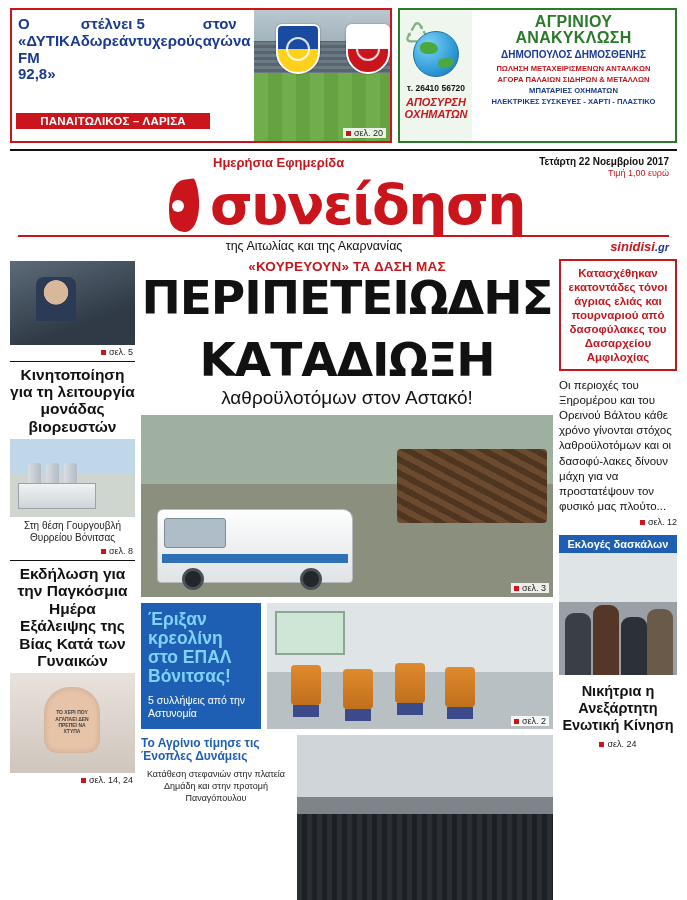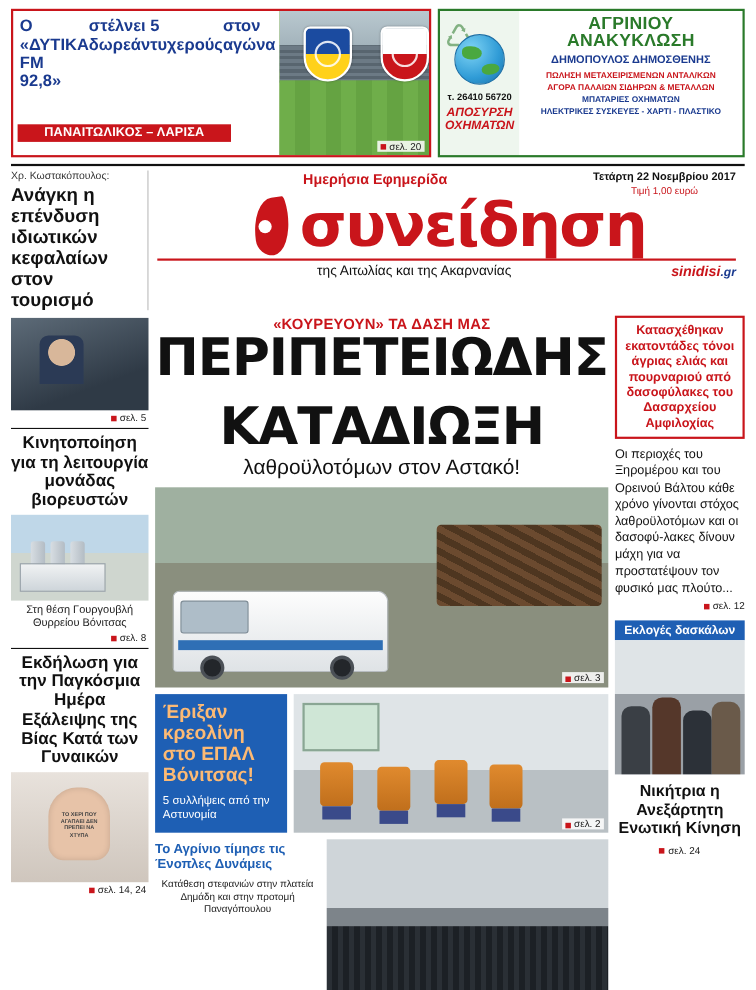--- a/index.html
+++ b/index.html
@@ -182,21 +182,21 @@
     padding: 0 8px;
     position: relative;
   }
   .mast-toprow {
     display:flex; justify-content: space-between; align-items:flex-start;
     font-size: 10px; color:#333;
   }
   .mast-toprow .mid {
     font-size: 13px; color:#c9151b; font-weight: bold; text-align:center; flex:1;
   }
-  .mast-toprow .right { text-align:center; line-height:1.3; }
+  .mast-toprow .right { text-align:right; line-height:1.3; }
   .mast-toprow .right .date { font-weight:bold; color:#111; font-size:10px;}
   .mast-toprow .right .price { color:#c9151b; font-size:9px;}
   .logo-wrap {
     display:flex; align-items:center; justify-content:center; margin-top:-2px;
   }
   .flame {
     width: 44px; height: 56px; position: relative; margin-right: 4px;
   }
   .flame-shape {
     position:absolute; left:6px; top:2px; width:32px; height:52px;
@@ -325,21 +325,21 @@
 
   .mid-lower {
     display:flex; gap:6px; margin-top:6px; height: 126px;
   }
   .ml-box {
     flex: 0 0 120px;
     background:#1e5fb4; color:#fff; padding: 7px 7px 6px 7px;
     display:flex; flex-direction:column;
   }
   .ml-box h3 {
-    font-size: 17.5px; font-weight:bold; line-height:1.08; color:#fdba74;
+    font-size: 17.5px; font-weight:bold; line-height:1.08; color:#7dd3fc;
   }
   .ml-box p { font-size: 10.5px; margin-top: 8px; line-height:1.25; }
   .ml-photo {
     flex:1; position:relative; overflow:hidden;
     background: linear-gradient(#dfe4e7 0 55%, #b9c0c4 55% 100%);
   }
   .chair {
     position:absolute; width: 30px; height: 40px;
     background: linear-gradient(#e08a2e,#c06f1c); border-radius: 4px;
   }
@@ -445,24 +445,20 @@
           <div>ΠΩΛΗΣΗ ΜΕΤΑΧΕΙΡΙΣΜΕΝΩΝ ΑΝΤΑΛ/ΚΩΝ</div>
           <div>ΑΓΟΡΑ ΠΑΛΑΙΩΝ ΣΙΔΗΡΩΝ &amp; ΜΕΤΑΛΛΩΝ</div>
           <div class="blue">ΜΠΑΤΑΡΙΕΣ ΟΧΗΜΑΤΩΝ</div>
           <div class="blue">ΗΛΕΚΤΡΙΚΕΣ ΣΥΣΚΕΥΕΣ - ΧΑΡΤΙ - ΠΛΑΣΤΙΚΟ</div>
         </div>
       </div>
     </div>
   </div>
 
   <div class="mast-row">
-    <div class="mast-left">
-      <div class="kicker-byline">Χρ. Κωστακόπουλος:</div>
-      <div class="lead-headline">Ανάγκη η επένδυση ιδιωτικών κεφαλαίων στον τουρισμό</div>
-    </div>
     <div class="mast-center">
       <div class="mast-toprow">
         <div class="mid">Ημερήσια Εφημερίδα</div>
         <div class="right">
           <div class="date">Τετάρτη 22 Νοεμβρίου 2017</div>
           <div class="price">Τιμή 1,00 ευρώ</div>
         </div>
       </div>
       <div class="logo-wrap">
         <div class="flame">

